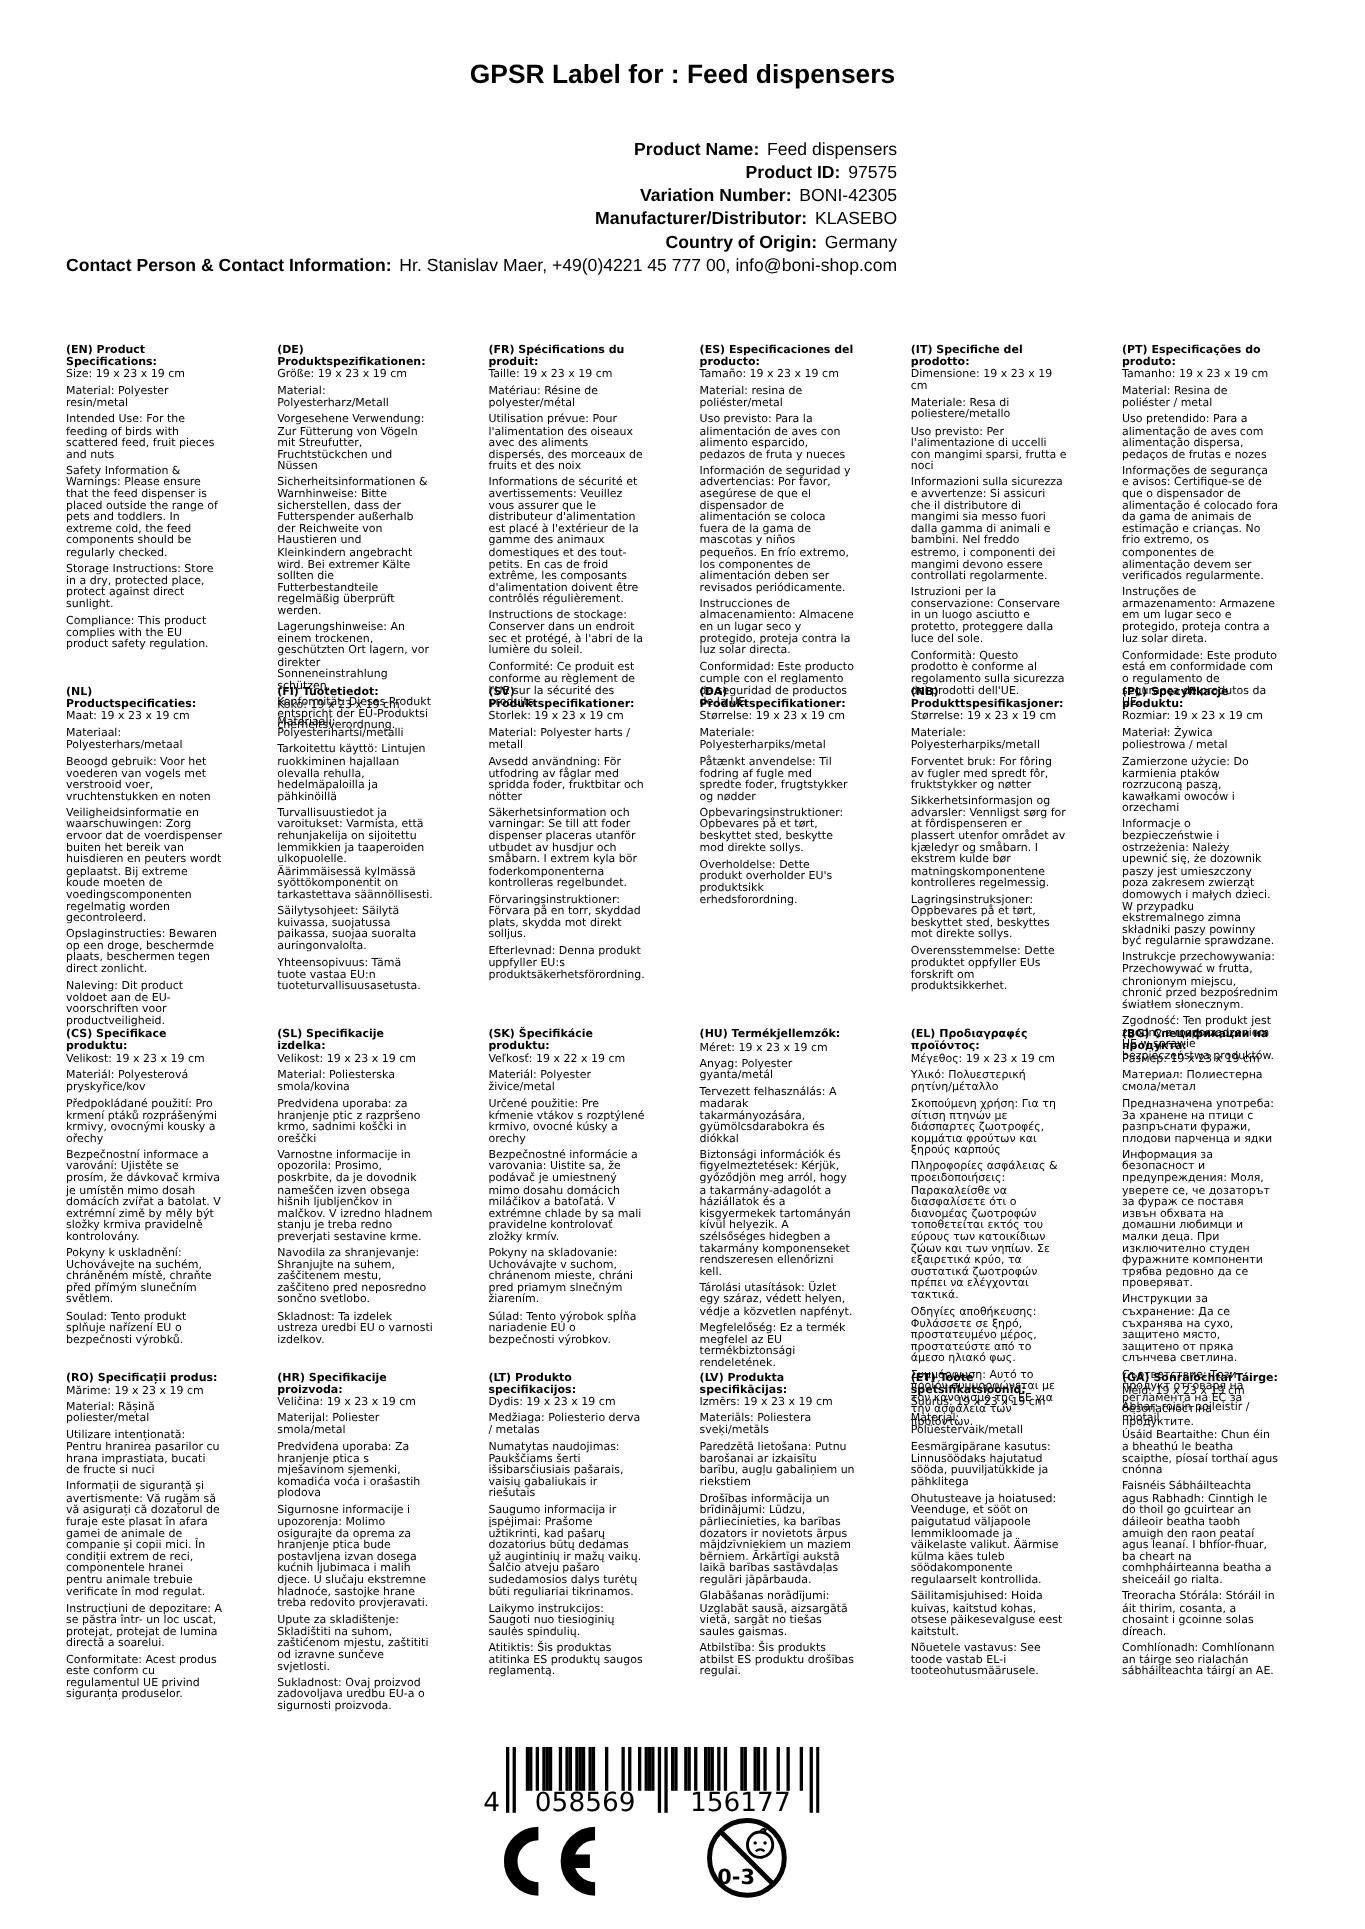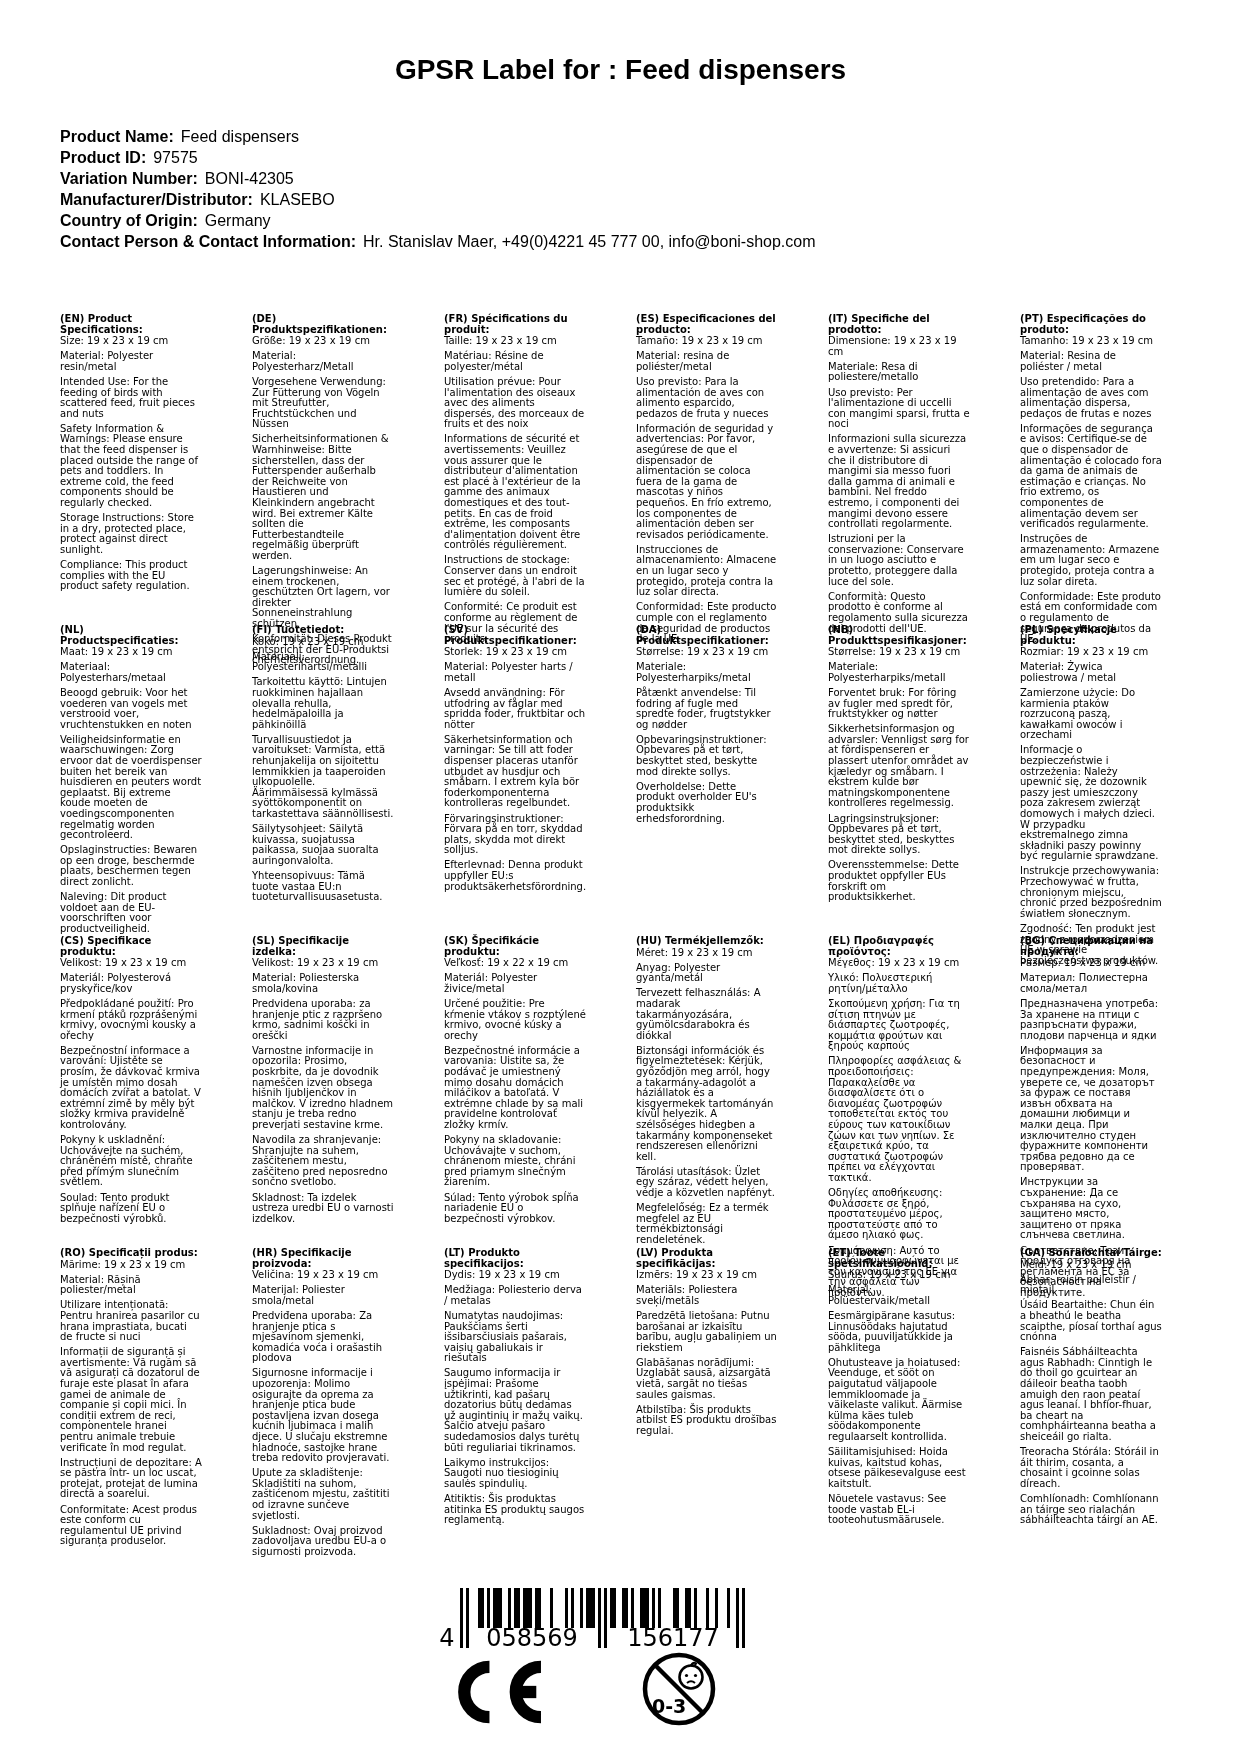--- a/index.html
+++ b/index.html
@@ -1,22 +1,22 @@
 <!DOCTYPE html>
 <html><head>
 <meta charset="utf-8">
 <style>
   html,body{margin:0;padding:0;}
   body{width:1241px;height:1754px;background:#fff;color:#000;position:relative;overflow:hidden;
        font-family:"DejaVu Sans",sans-serif;}
   .title{position:absolute;top:54px;left:0;width:1241px;text-align:center;
-         font-family:"Liberation Sans",sans-serif;font-weight:bold;font-size:28px;}
+         font-family:"Liberation Sans",sans-serif;font-weight:bold;font-size:24px;}
   .info{position:absolute;top:126px;left:60px;font-family:"Liberation Sans",sans-serif;
         font-size:16px;line-height:21px;}
-  .info .row{white-space:nowrap;}
+  .info .row{white-space:nowrap;text-align:right;}
   .info .lbl{font-weight:bold;margin-right:7px;}
   .grid{position:absolute;top:314px;left:60px;width:1130px;display:grid;
         grid-template-columns:repeat(6,142px);column-gap:50px;
         grid-template-rows:311px 311px 312px auto;}
   .block{font-size:10px;line-height:10.6px;}
   .block .bh{font-weight:bold;margin:0 0 1px 0;}
   .block p{margin:0 0 4.5px 0;}
   .barcode-wrap{position:absolute;left:438px;top:1588px;}
   .ce-wrap{position:absolute;left:452px;top:1660px;}
   .age-wrap{position:absolute;left:640px;top:1650px;}
@@ -223,20 +223,21 @@
       <p>Numatytas naudojimas: Paukščiams šerti išsibarsčiusiais pašarais, vaisių gabaliukais ir riešutais</p>
       <p>Saugumo informacija ir įspėjimai: Prašome užtikrinti, kad pašarų dozatorius būtų dedamas už augintinių ir mažų vaikų. Šalčio atveju pašaro sudedamosios dalys turėtų būti reguliariai tikrinamos.</p>
       <p>Laikymo instrukcijos: Saugoti nuo tiesioginių saulės spindulių.</p>
       <p>Atitiktis: Šis produktas atitinka ES produktų saugos reglamentą.</p>
     </div>
     <div class="block">
       <div class="bh">(LV) Produkta specifikācijas:</div>
       <p>Izmērs: 19 x 23 x 19 cm</p>
       <p>Materiāls: Poliestera sveķi/metāls</p>
       <p>Paredzētā lietošana: Putnu barošanai ar izkaisītu barību, augļu gabaliņiem un riekstiem</p>
+      <p>Drošības informācija un brīdinājumi: Lūdzu, pārliecinieties, ka barības dozators ir novietots ārpus mājdzīvniekiem un maziem bērniem. Ārkārtīgi aukstā laikā barības sastāvdaļas regulāri jāpārbauda.</p>
       <p>Glabāšanas norādījumi: Uzglabāt sausā, aizsargātā vietā, sargāt no tiešas saules gaismas.</p>
       <p>Atbilstība: Šis produkts atbilst ES produktu drošības regulai.</p>
     </div>
     <div class="block">
       <div class="bh">(ET) Toote spetsifikatsioonid:</div>
       <p>Suurus: 19 x 23 x 19 cm</p>
       <p>Materjal: Polüestervaik/metall</p>
       <p>Eesmärgipärane kasutus: Linnusöödaks hajutatud sööda, puuviljatükkide ja pähklitega</p>
       <p>Ohutusteave ja hoiatused: Veenduge, et sööt on paigutatud väljapoole lemmikloomade ja väikelaste valikut. Äärmise külma käes tuleb söödakomponente regulaarselt kontrollida.</p>
       <p>Säilitamisjuhised: Hoida kuivas, kaitstud kohas, otsese päikesevalguse eest kaitstult.</p>

